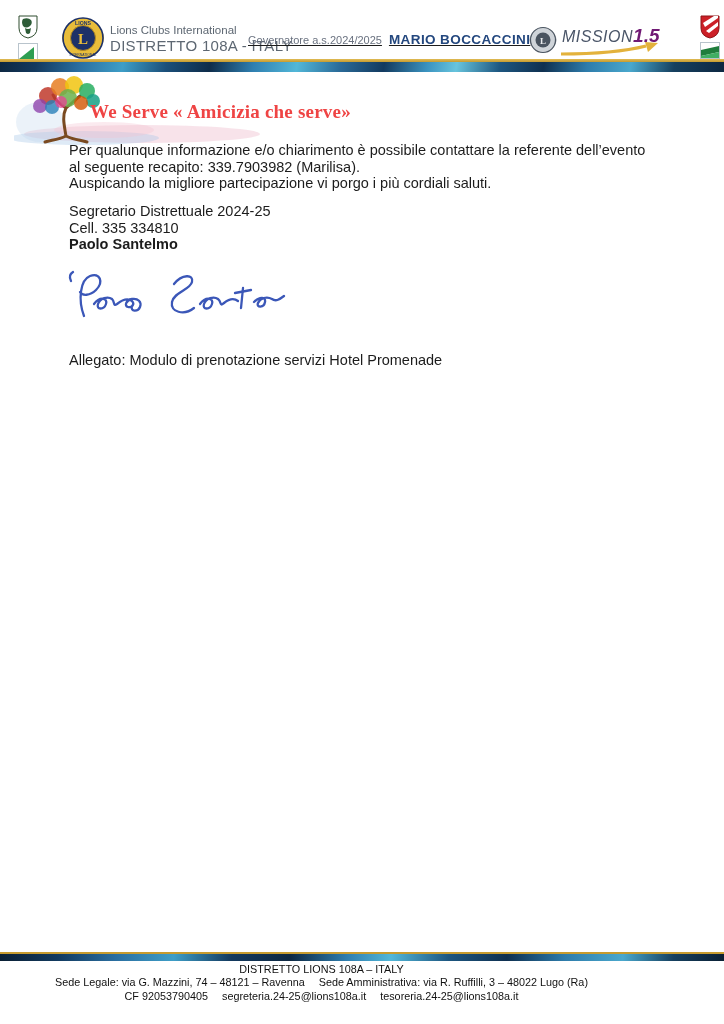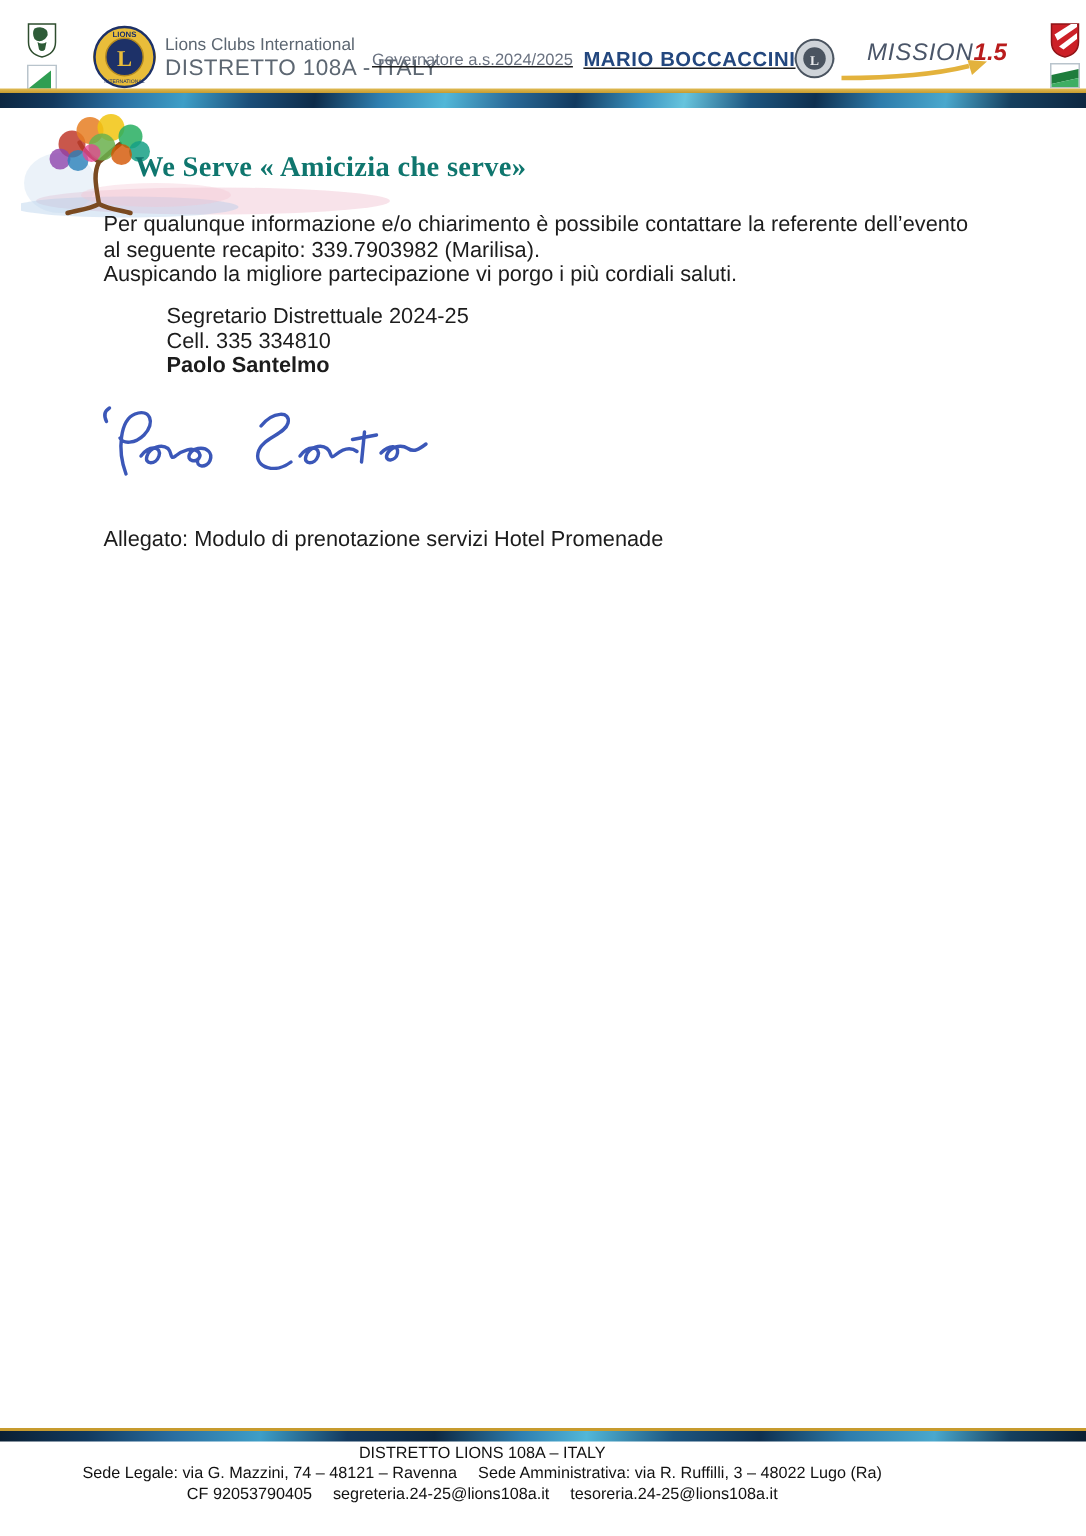--- a/index.html
+++ b/index.html
@@ -15,39 +15,39 @@
   .lions-emblem{left:61px;top:16px;width:44px;height:44px;}
   .org-text{left:110px;top:23px;line-height:15px;}
   .org-line1{font-size:11.5px;color:#5d6772;}
   .org-line2{font-size:15px;color:#5d6772;letter-spacing:.3px;text-align:center;}
   .governor{left:248px;top:32px;display:flex;align-items:center;gap:7px;white-space:nowrap;text-decoration:underline;}
   .gov-prefix{font-size:11px;color:#6a7280;}
   .gov-name{font-size:13.5px;font-weight:bold;color:#23477e;letter-spacing:.4px;}
   .mission{left:529px;top:25px;display:flex;align-items:center;gap:5px;}
   .mission-emblem{width:28px;height:28px;}
   .mission-wordmark{position:relative;padding:0 4px 7px 0;}
-  .mission-word{font-style:italic;font-size:16px;color:#4a5568;letter-spacing:.5px;margin-left:16px;}
-  .mission-num{font-style:italic;font-size:16px;font-weight:bold;color:#b91c1c;}
+  .mission-word{font-style:italic;font-size:16px;color:#4a5568;letter-spacing:.5px;}
+  .mission-num{font-style:italic;font-size:19px;font-weight:bold;color:#701a75;}
   .mission-swoosh{position:absolute;left:-2px;bottom:-2px;width:100px;height:14px;}
   .shield-right{left:700px;top:15px;width:20px;height:24px;}
   .flag-right{left:700px;top:42px;width:20px;height:17px;}
   .gold-rule-top{left:0;top:59px;width:724px;height:3px;background:linear-gradient(#e0bb55,#c79b2e);}
   .blue-band-top{
     left:0;top:62px;width:724px;height:10px;
     background:linear-gradient(100deg,#0d2741 0%,#13395e 5%,#2a6ea0 11%,#3e9ec7 17%,#1b4f7a 23%,#0e2c4a 29%,#2f7fb0 35%,#52b7d8 41%,#2a6a98 47%,#123a5f 53%,#3b93c0 59%,#67c4dd 63%,#1d5680 69%,#0f3050 75%,#2e7cab 81%,#4aa8cd 87%,#16405f 93%,#0d2741 100%);
   }
   
   .tree-art{left:14px;top:74px;width:252px;height:72px;}
   .motto-text{
     left:90px;top:101px;font-family:"Liberation Serif",serif;font-weight:bold;
-    font-size:19px;color:#0f766e;letter-spacing:.2px;white-space:nowrap;
+    font-size:19px;color:#ef4444;letter-spacing:.2px;white-space:nowrap;
   }
   
   .body-text{left:69px;top:142px;font-size:14.5px;line-height:16.5px;}
-  .signoff{left:69px;top:203px;font-size:14.5px;line-height:16.5px;margin-left:42px;}
+  .signoff{left:69px;top:203px;font-size:14.5px;line-height:16.5px;}
   .signoff-name{font-weight:bold;}
   .signature{left:62px;top:266px;width:232px;height:62px;}
   .attachment{left:69px;top:352px;font-size:14.5px;}
   
   .gold-rule-bottom{left:0;top:952px;width:724px;height:2px;background:#c79b2e;}
   .blue-band-bottom{
     left:0;top:954px;width:724px;height:7px;
     background:linear-gradient(95deg,#0a1f33 0%,#123a5f 8%,#2a6ea0 16%,#3e9ec7 24%,#13395e 32%,#0d2741 40%,#2f7fb0 48%,#52b7d8 54%,#1d5680 62%,#0f3050 70%,#2e7cab 78%,#4aa8cd 86%,#16405f 93%,#0a1f33 100%);
   }
   .footer-text{left:0;top:963px;width:643px;text-align:center;font-size:10.8px;line-height:13.4px;color:#111;}

